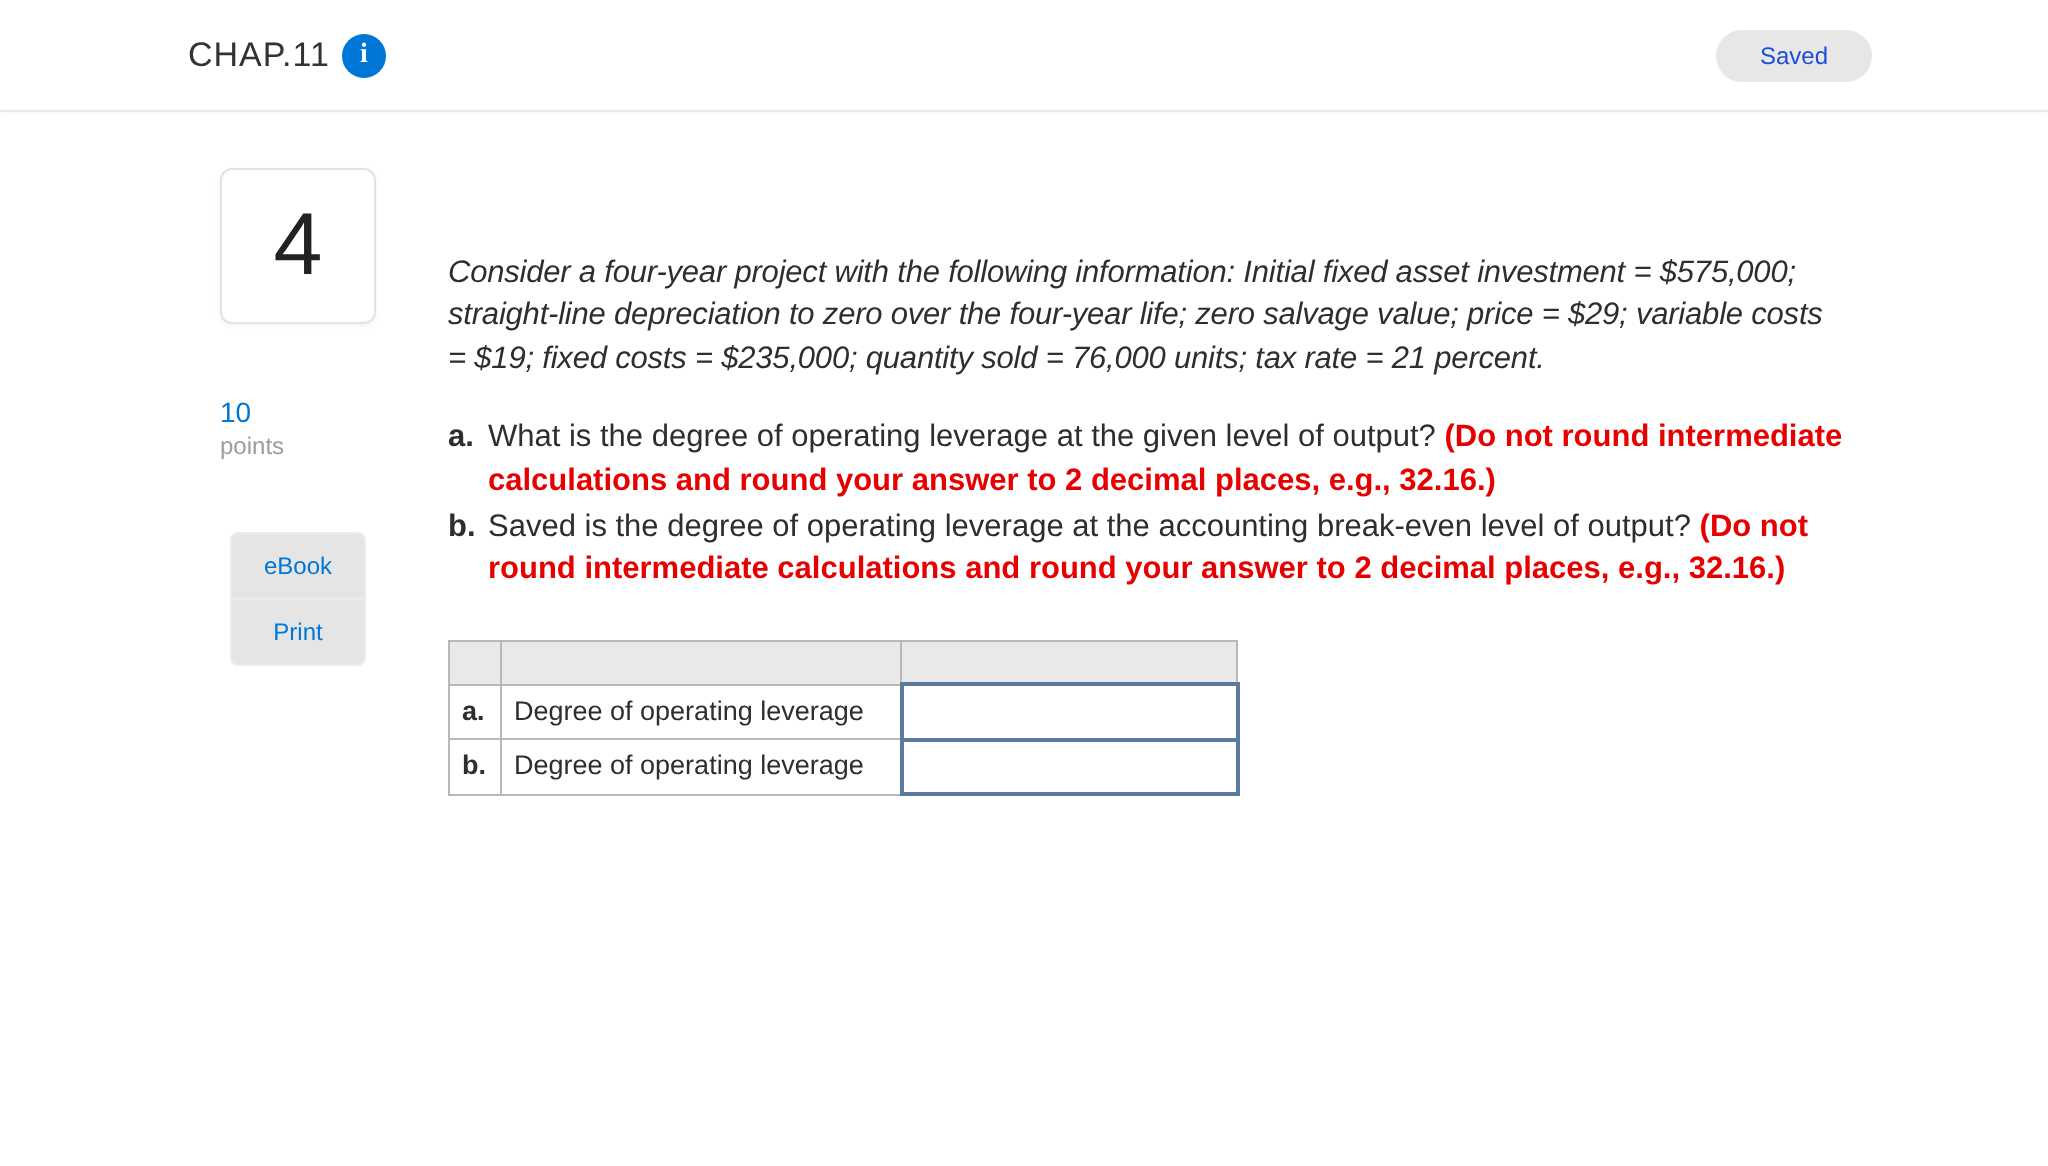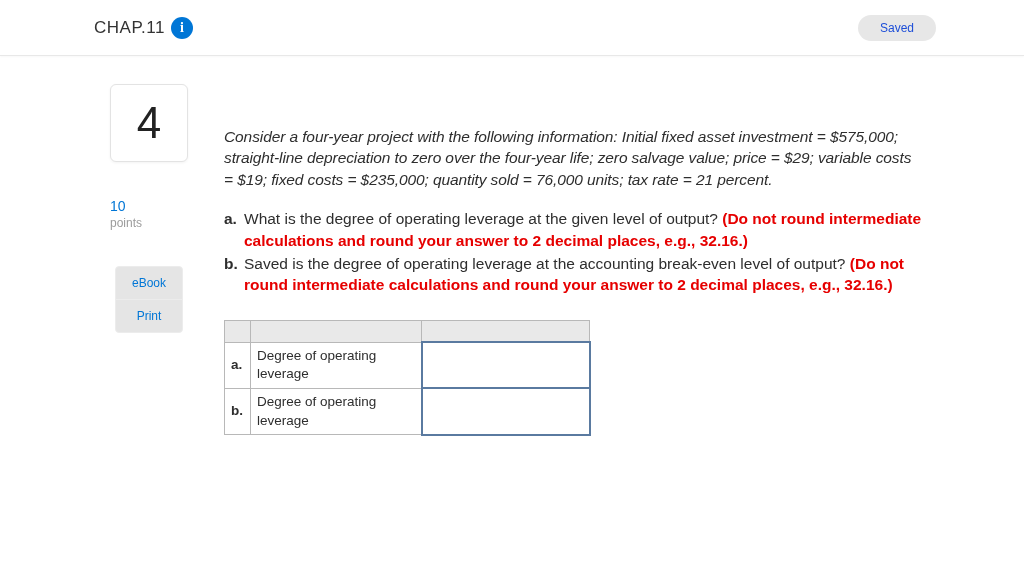--- a/index.html
+++ b/index.html
@@ -116,21 +116,21 @@
     vertical-align: middle;
   }
   table.answer-grid .hdr-row td {
     background: #e9e9e9;
     height: 22px;
   }
   table.answer-grid .col-letter {
     width: 26px; text-align: left; padding: 4px 6px; font-weight: 700;
   }
   table.answer-grid .col-desc {
-    width: 171px; padding: 4px 6px;
+    width: 200px; padding: 4px 6px;
   }
   table.answer-grid .col-input {
     width: 168px; padding: 0; background: #fff;
     border: 2px solid #5a7aa0;
   }
   .ans-field {
     width: 100%; height: 24px; border: none; padding: 2px 6px;
     font-size: 13.5px; background: transparent; outline: none;
   }
 </style>

